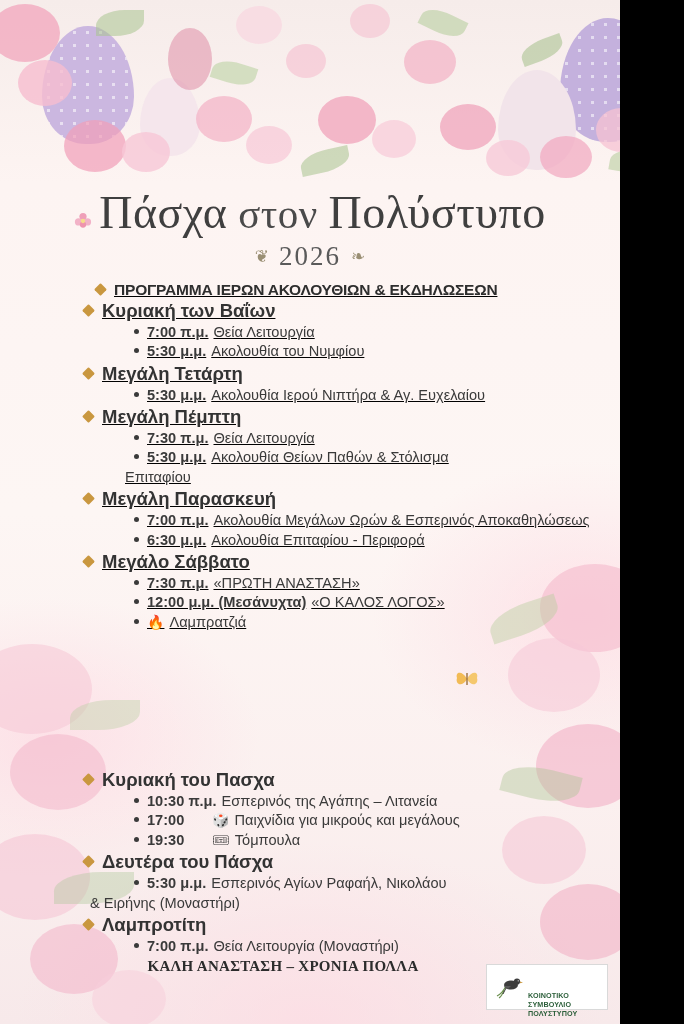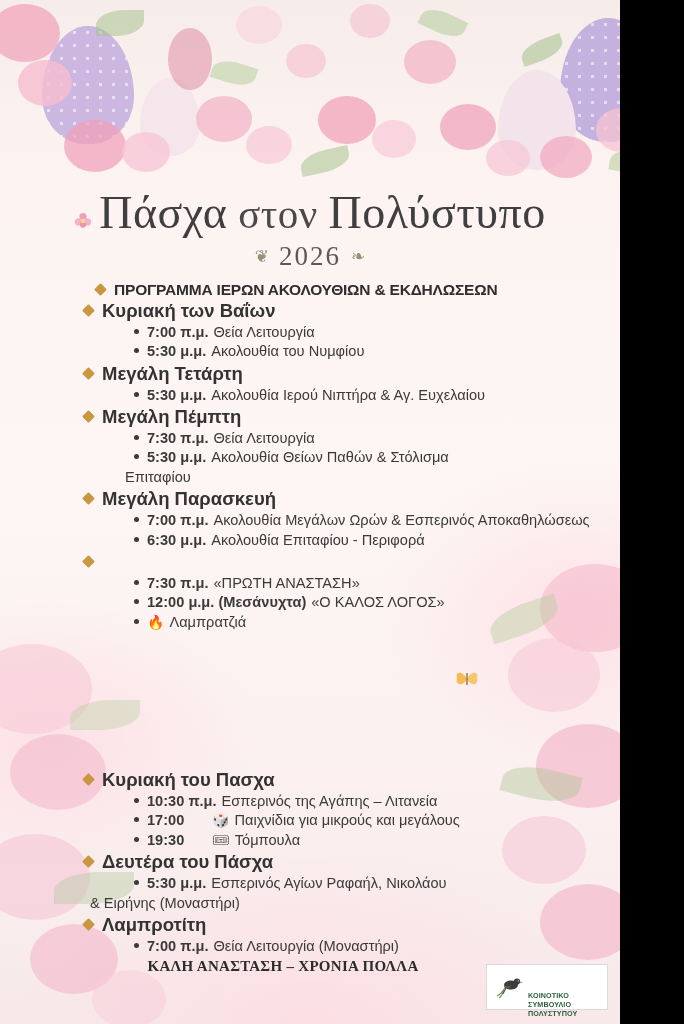--- a/index.html
+++ b/index.html
@@ -103,20 +103,21 @@
     margin: 0 10px;
     vertical-align: 3px;
   }
   
   .program {
     position: absolute;
     left: 0; right: 0;
     top: 281px;
     padding: 0 26px;
     box-sizing: border-box;
+    text-decoration: underline;
   }
   .prog-head {
     font-family: "Liberation Sans", sans-serif;
     font-weight: bold;
     font-size: 15.5px;
     color: #2e2e2e;
     margin-left: 70px;
     letter-spacing: -0.2px;
     white-space: nowrap;
   }
@@ -393,21 +394,21 @@
         <li class="item">
           <span class="bullet"></span>
           <span class="item-time">6:30 μ.μ.</span>
           <span class="item-text">Ακολουθία Επιταφίου - Περιφορά</span>
         </li>
       </ul>
     </div>
 
     <div class="day-block">
       <div class="day-title">
-        <span class="diamond"></span>
+        <span class="diamond"></span><span>Μεγάλο Σάββατο</span>
       </div>
       <ul class="items">
         <li class="item">
           <span class="bullet"></span>
           <span class="item-time">7:30 π.μ.</span>
           <span class="item-text">«ΠΡΩΤΗ ΑΝΑΣΤΑΣΗ»</span>
         </li>
         <li class="item">
           <span class="bullet"></span>
           <span class="item-time">12:00 μ.μ. (Μεσάνυχτα)</span>

